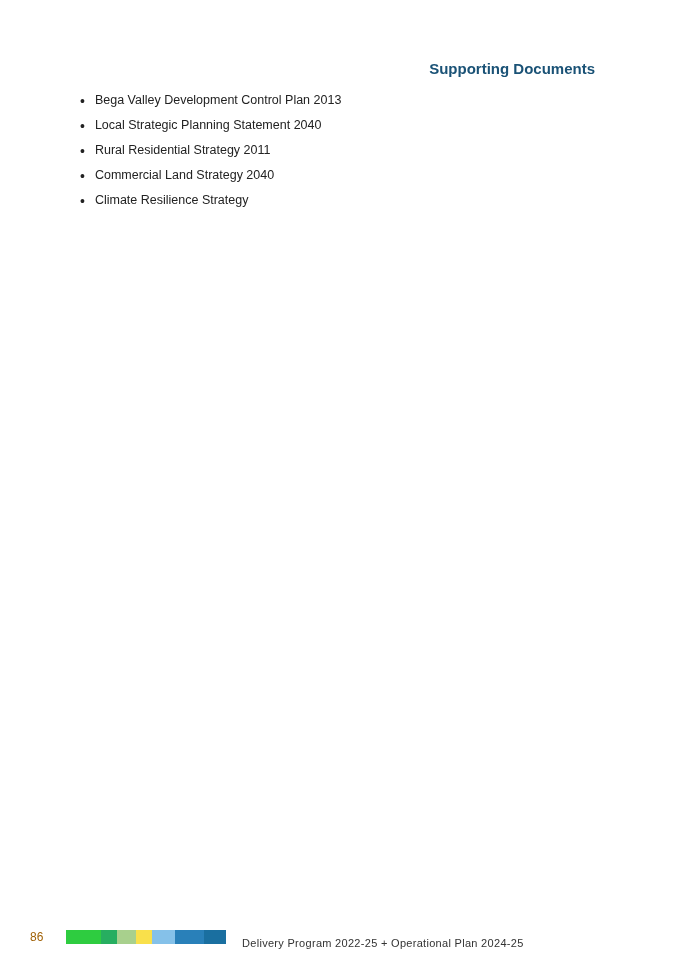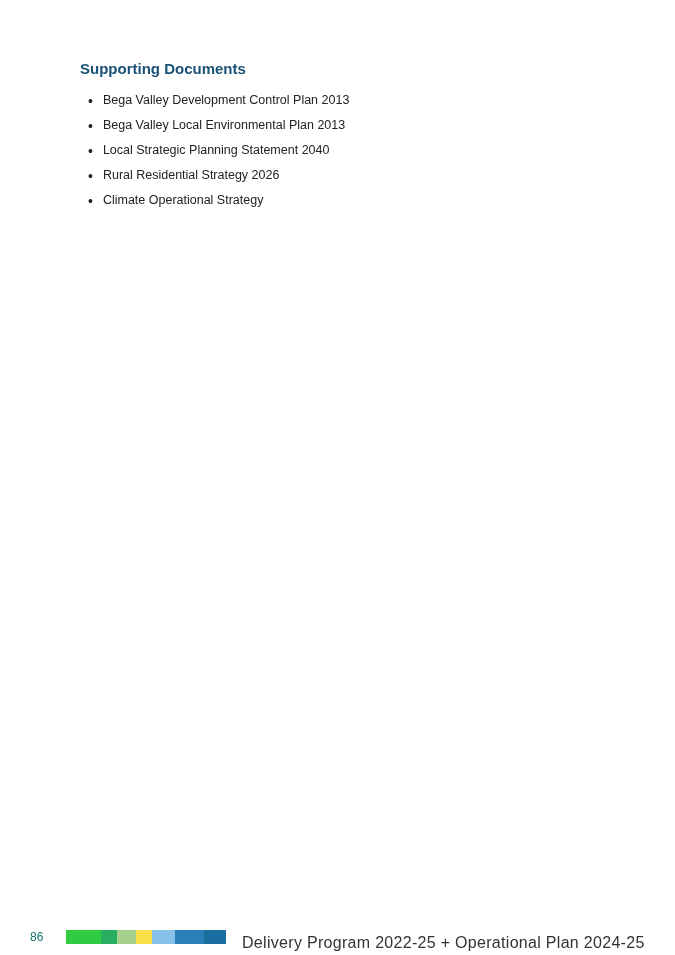--- a/index.html
+++ b/index.html
@@ -14,33 +14,34 @@
       background: #ffffff;
       font-family: Arial, sans-serif;
       font-size: 13px;
       color: #222222;
       position: relative;
       overflow: hidden;
     }
 
     .page-content {
       padding: 60px 80px 0 80px;
+      text-align: right;
     }
 
     .section-title {
       font-size: 15px;
       font-weight: bold;
       color: #1a5276;
       margin-bottom: 14px;
     }
 
     .bullet-list {
       list-style: none;
       padding: 0;
-      margin: 8px;
+      margin: 0;
     }
 
     .bullet-list li {
       display: flex;
       align-items: flex-start;
       margin-bottom: 4px;
       font-size: 12.5px;
       color: #222222;
       line-height: 1.5;
     }
@@ -62,58 +63,58 @@
       right: 0;
       height: 36px;
       display: flex;
       align-items: center;
       padding: 0 30px;
       background: #ffffff;
     }
 
     .footer-page-num {
       font-size: 12px;
-      color: #0f766e;
+      color: #a16207;
       font-weight: normal;
       margin-right: 16px;
       min-width: 20px;
     }
 
     .footer-color-bar {
       display: flex;
       height: 14px;
       width: 160px;
       margin-right: 16px;
       border-radius: 0;
       overflow: hidden;
     }
 
     .color-segment {
       height: 100%;
     }
 
     .footer-text {
-      font-size: 16px;
+      font-size: 11px;
       color: #333;
       letter-spacing: 0.3px;
       margin-top: 11px;
     }
   </style>
 </head>
 <body>
 
 <div class="page-content">
   <h2 class="section-title">Supporting Documents</h2>
 
   <ul class="bullet-list">
   <li>Bega Valley Development Control Plan 2013</li>
-      <li>Bega Valley Local Environmental Plan 2013</li>
       <li>Local Strategic Planning Statement 2040</li>
-      <li>Rural Residential Strategy 2026</li>
-      <li>Climate Operational Strategy</li>
+      <li>Rural Residential Strategy 2011</li>
+      <li>Commercial Land Strategy 2040</li>
+      <li>Climate Resilience Strategy</li>
     </ul>
 </div>
 
 <div class="footer">
   <span class="footer-page-num">86</span>
   <div class="footer-color-bar">
   <div class="color-segment" style="background-color: rgb(46, 204, 64); width: 22%;"></div>
       <div class="color-segment" style="background-color: rgb(39, 174, 96); width: 10%;"></div>
       <div class="color-segment" style="background-color: rgb(168, 208, 141); width: 12%;"></div>
       <div class="color-segment" style="background-color: rgb(249, 224, 75); width: 10%;"></div>

